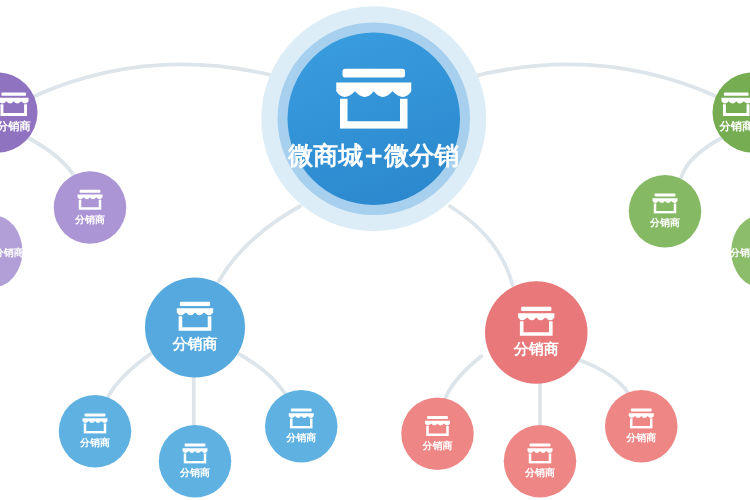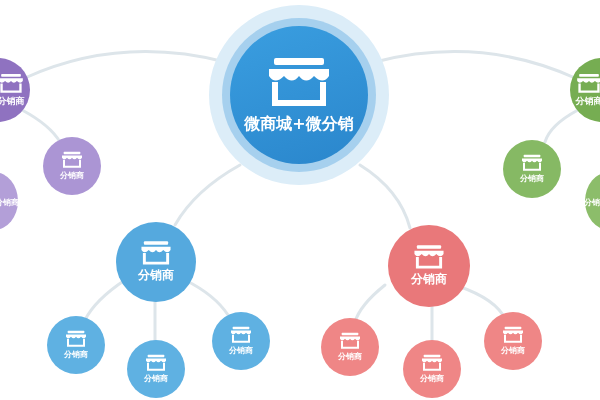--- a/index.html
+++ b/index.html
@@ -40,21 +40,21 @@
   </svg>
 
   <div class="halo" style="left:209px;top:5px;width:180px;height:180px;background:#dcedf8;"></div>
   <div class="halo" style="left:222px;top:18px;width:154px;height:154px;background:#a6d0ee;"></div>
   <div class="node" style="left:230px;top:26px;width:138px;height:138px;background:linear-gradient(160deg,#3a9ee0,#2a86cc);">
     <svg class="store" width="66" height="50" viewBox="0 0 66 50">
       <rect x="8" y="2" width="50" height="7" rx="2" fill="#fff"></rect>
       <path d="M3 13 H63 V20 Q57 29 48 20 Q40 29 33 20 Q26 29 18 20 Q9 29 3 20 Z" fill="#fff"></path>
       <path d="M9 26 V47 H57 V26" fill="none" stroke="#fff" stroke-width="6"></path>
     </svg>
-    <div class="lbl" style="font-size:16px;margin-top:8px;">微商城+微分销</div>
+    <div class="lbl" style="font-size:20px;margin-top:8px;">微商城+微分销</div>
   </div>
 
   <div class="node" style="left:-34px;top:58px;width:64px;height:64px;background:#8f72c0;">
     <svg class="store" width="26" height="20" viewBox="0 0 66 50" style="margin-left:26px;">
       <rect x="8" y="2" width="50" height="7" rx="2" fill="#fff"></rect>
       <path d="M3 13 H63 V20 Q57 29 48 20 Q40 29 33 20 Q26 29 18 20 Q9 29 3 20 Z" fill="#fff"></path>
       <path d="M9 26 V47 H57 V26" fill="none" stroke="#fff" stroke-width="6"></path>
     </svg>
     <div class="lbl" style="font-size:9px;margin-left:26px;">分销商</div>
   </div>

